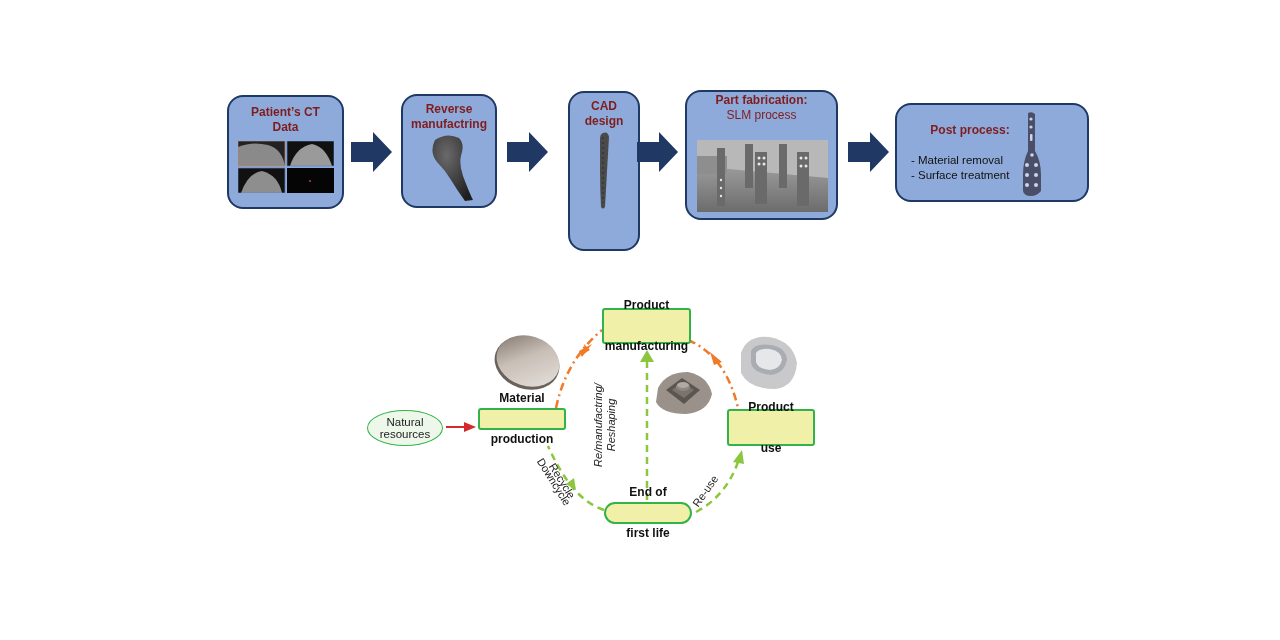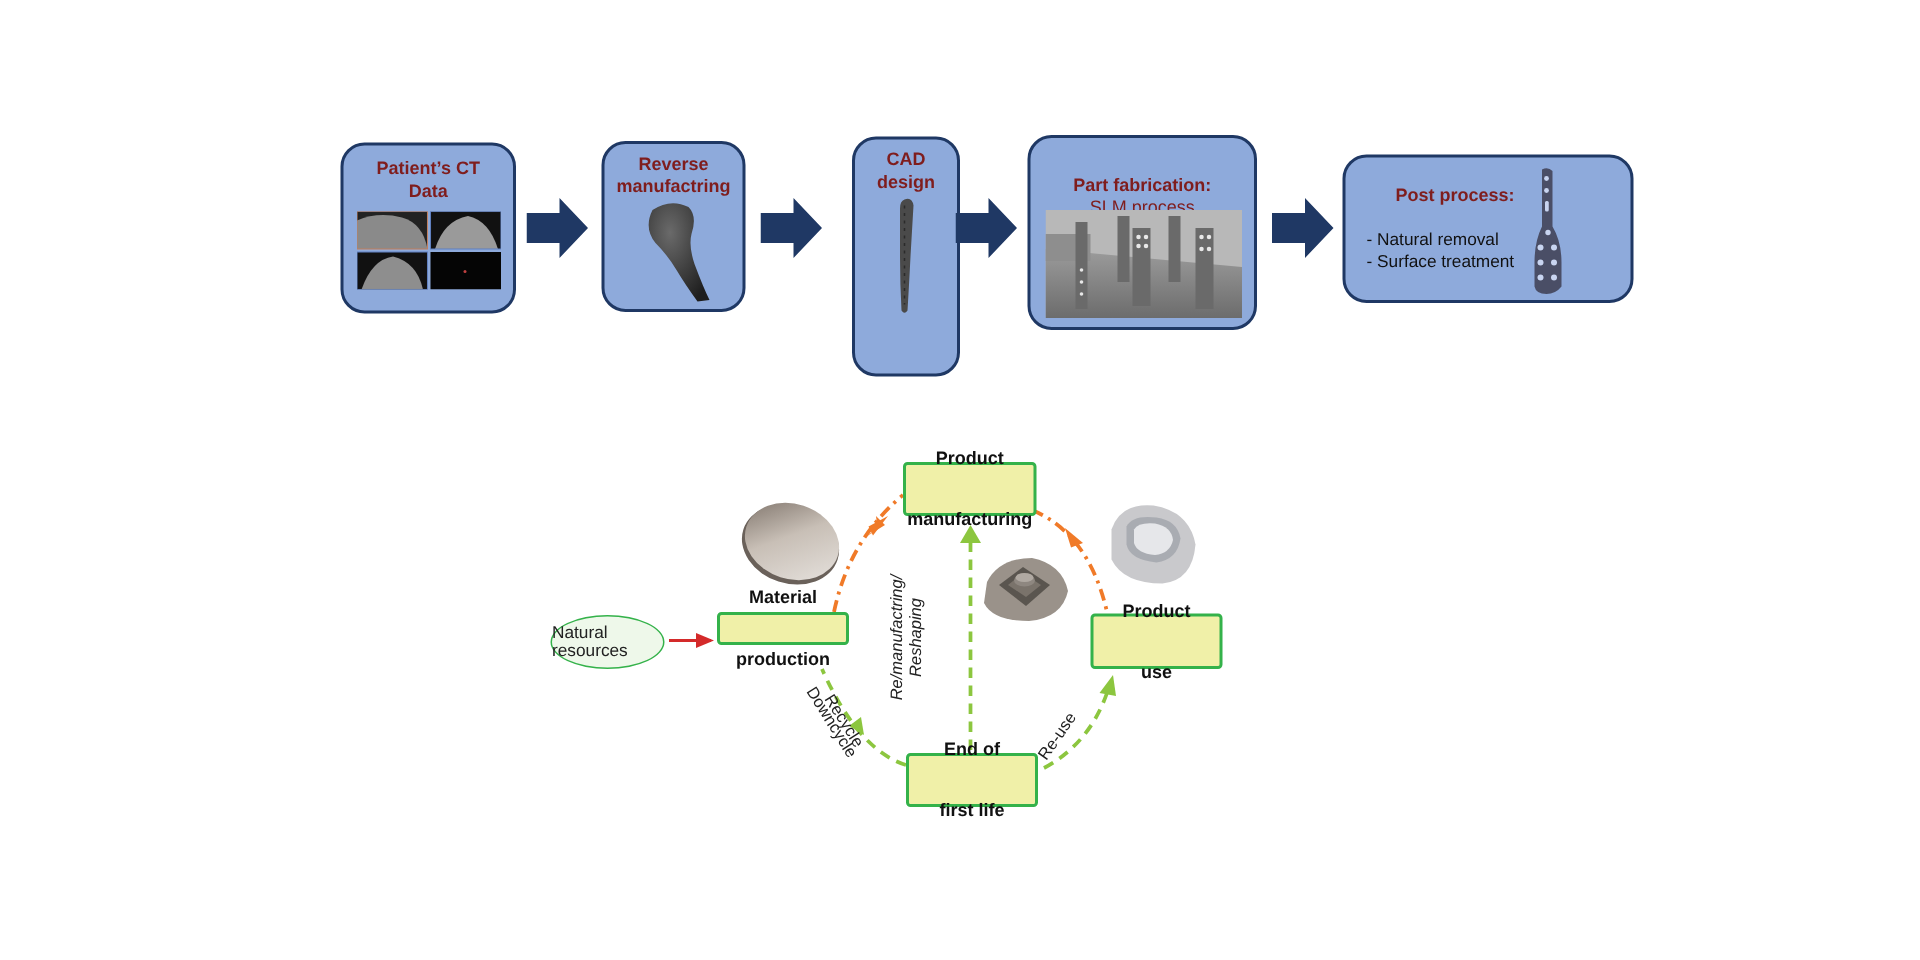--- a/index.html
+++ b/index.html
@@ -68,21 +68,21 @@
       <path d="M9 2 Q14 0 15 6 L13 40 Q12 60 11 76 Q9 79 7 76 Q6 58 6 40 L6 8 Q6 3 9 2 Z" fill="#4a4a4a"></path>
       <path d="M9 6 L9 72" stroke="#2a2a2a" stroke-width="1" stroke-dasharray="2 3"></path>
     </svg>
   </div>
 
   <svg class="arrow" style="left:637px;top:132px;" width="42" height="40">
     <polygon points="0,10 22,10 22,0 41,20 22,40 22,30 0,30" fill="#1f3864"></polygon>
   </svg>
 
   <div class="pbox" style="left:685px;top:90px;width:153px;height:130px;">
-    <div class="ptitle" style="top:24px;">
+    <div class="ptitle" style="top:1px;">
       <div>Part fabrication:</div>
       <div style="font-weight:normal;">SLM process</div>
     </div>
     <svg style="position:absolute;left:10px;top:48px;" width="131" height="72">
       <defs>
         <linearGradient id="plate" x1="0" y1="0" x2="0" y2="1">
           <stop offset="0" stop-color="#9c9c9c"></stop>
           <stop offset="1" stop-color="#6c6c6c"></stop>
         </linearGradient>
       </defs>
@@ -112,21 +112,21 @@
     </svg>
   </div>
 
   <svg class="arrow" style="left:848px;top:132px;" width="42" height="40">
     <polygon points="0,10 22,10 22,0 41,20 22,40 22,30 0,30" fill="#1f3864"></polygon>
   </svg>
 
   <div class="pbox" style="left:895px;top:103px;width:194px;height:99px;">
     <div class="ptitle" style="top:18px;left:6px;right:50px;">Post process:</div>
     <div style="position:absolute;left:14px;top:48px;font-family:'Liberation Sans',sans-serif;font-size:11.5px;color:#111;line-height:15px;">
-      <div>- Natural removal</div>
+      <div>- Material removal</div>
       <div>- Surface treatment</div>
     </div>
     <svg style="position:absolute;left:124px;top:6px;" width="22" height="86">
       <path d="M7 2 Q11 0 14 3 L14 40 Q20 50 20 64 L20 80 Q16 85 10 85 Q3 85 2 80 L2 64 Q2 50 7 40 Z" fill="#4a4e66"></path>
       <g fill="#c8d4f0">
         <circle cx="10" cy="8" r="1.6"></circle>
         <circle cx="10" cy="16" r="1.6"></circle>
         <rect x="9" y="23" width="2.5" height="7" rx="1"></rect>
         <circle cx="11" cy="44" r="1.8"></circle>
         <circle cx="6" cy="54" r="2"></circle>
@@ -193,41 +193,41 @@
     <ellipse cx="31" cy="19" rx="7" ry="4" fill="#8e8780"></ellipse>
     <ellipse cx="31" cy="17" rx="6" ry="3" fill="#b0a9a2"></ellipse>
   </svg>
 
   <svg style="position:absolute;left:737px;top:333px;" width="62" height="60">
     <path d="M4 20 Q10 2 32 4 Q56 8 60 30 Q58 54 38 56 Q12 56 4 40 Z" fill="#c9c9cc"></path>
     <path d="M14 18 Q18 10 34 12 Q48 14 50 26 Q48 40 34 42 Q16 40 14 30 Z" fill="#a9acb2"></path>
     <path d="M19 20 Q22 15 33 16 Q44 18 45 27 Q43 36 33 37 Q21 36 19 29 Z" fill="#e6e7ea"></path>
   </svg>
 
-  <div style="position:absolute;left:367px;top:410px;width:76px;height:36px;border:1.5px solid #34b24a;border-radius:50%;background:#eef8ea;box-sizing:border-box;display:flex;flex-direction:column;justify-content:center;font-family:'Liberation Sans',sans-serif;font-size:11.5px;line-height:12px;color:#222;">
+  <div style="position:absolute;left:367px;top:410px;width:76px;height:36px;border:1.5px solid #34b24a;border-radius:50%;background:#eef8ea;box-sizing:border-box;display:flex;flex-direction:column;justify-content:center;text-align:center;font-family:'Liberation Sans',sans-serif;font-size:11.5px;line-height:12px;color:#222;">
     <div>Natural</div>
     <div>resources</div>
   </div>
 
   <div class="cbox" style="left:478px;top:408px;width:88px;height:22px;">
     <div>Material</div>
     <div>production</div>
   </div>
 
   <div class="cbox" style="left:602px;top:308px;width:89px;height:36px;">
     <div>Product</div>
     <div>manufacturing</div>
   </div>
 
   <div class="cbox" style="left:727px;top:409px;width:88px;height:37px;">
     <div>Product</div>
     <div>use</div>
   </div>
 
-  <div class="cbox" style="left:604px;top:502px;width:88px;height:36px;">
+  <div class="cbox" style="left:604px;top:502px;width:88px;height:22px;border-radius:14px;">
     <div>End of</div>
     <div>first life</div>
   </div>
 
   <div class="lbl" style="left:574px;top:412px;transform:rotate(-90deg);transform-origin:center;font-style:italic;line-height:13px;text-align:center;width:90px;margin-left:-14px;">
     <div>Re/manufactring/</div>
     <div>Reshaping</div>
   </div>
 
   <div class="lbl" style="left:557px;top:461px;transform:rotate(58deg);transform-origin:left top;">Recycle</div>

